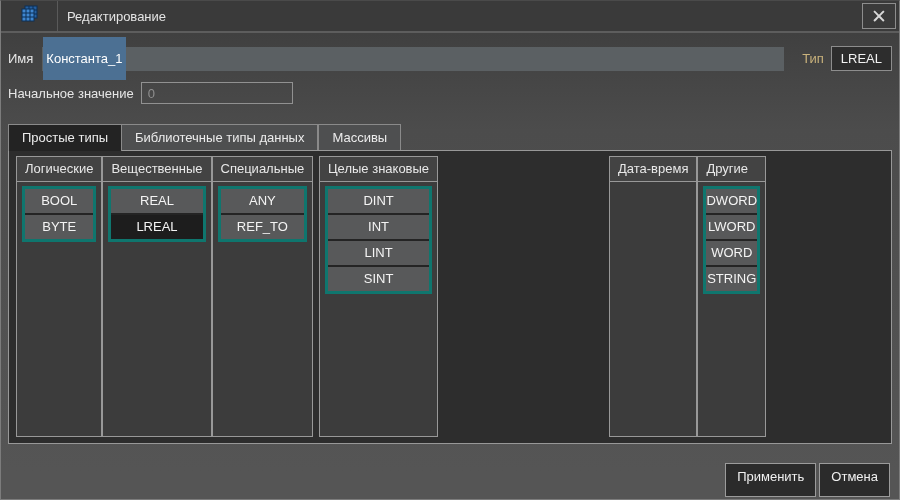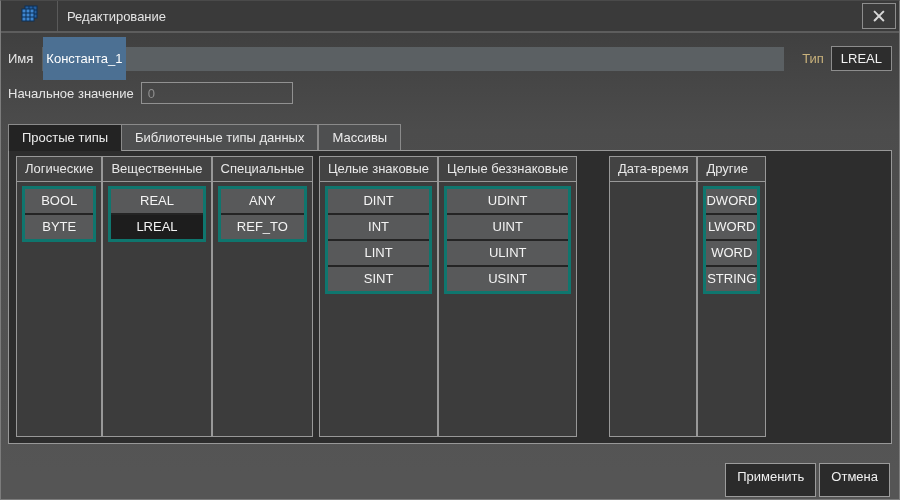--- a/index.html
+++ b/index.html
@@ -205,31 +205,20 @@
     <div class="group-body">
       <div class="stack">
                 <div class="type-btn">DINT</div>
                 <div class="type-btn">INT</div>
                 <div class="type-btn">LINT</div>
                 <div class="type-btn">SINT</div>
               </div>
     </div>
   </div>
 
-  <div class="group">
-    <div class="group-header">Целые беззнаковые</div>
-    <div class="group-body">
-      <div class="stack">
-                <div class="type-btn">UDINT</div>
-                <div class="type-btn">UINT</div>
-                <div class="type-btn">ULINT</div>
-                <div class="type-btn">USINT</div>
-              </div>
-    </div>
-  </div>
 </div>
       <div class="col col-2">
   <div class="group">
     <div class="group-header">Дата-время</div>
   </div>
 
   <div class="group">
     <div class="group-header">Другие</div>
     <div class="group-body">
       <div class="stack">

